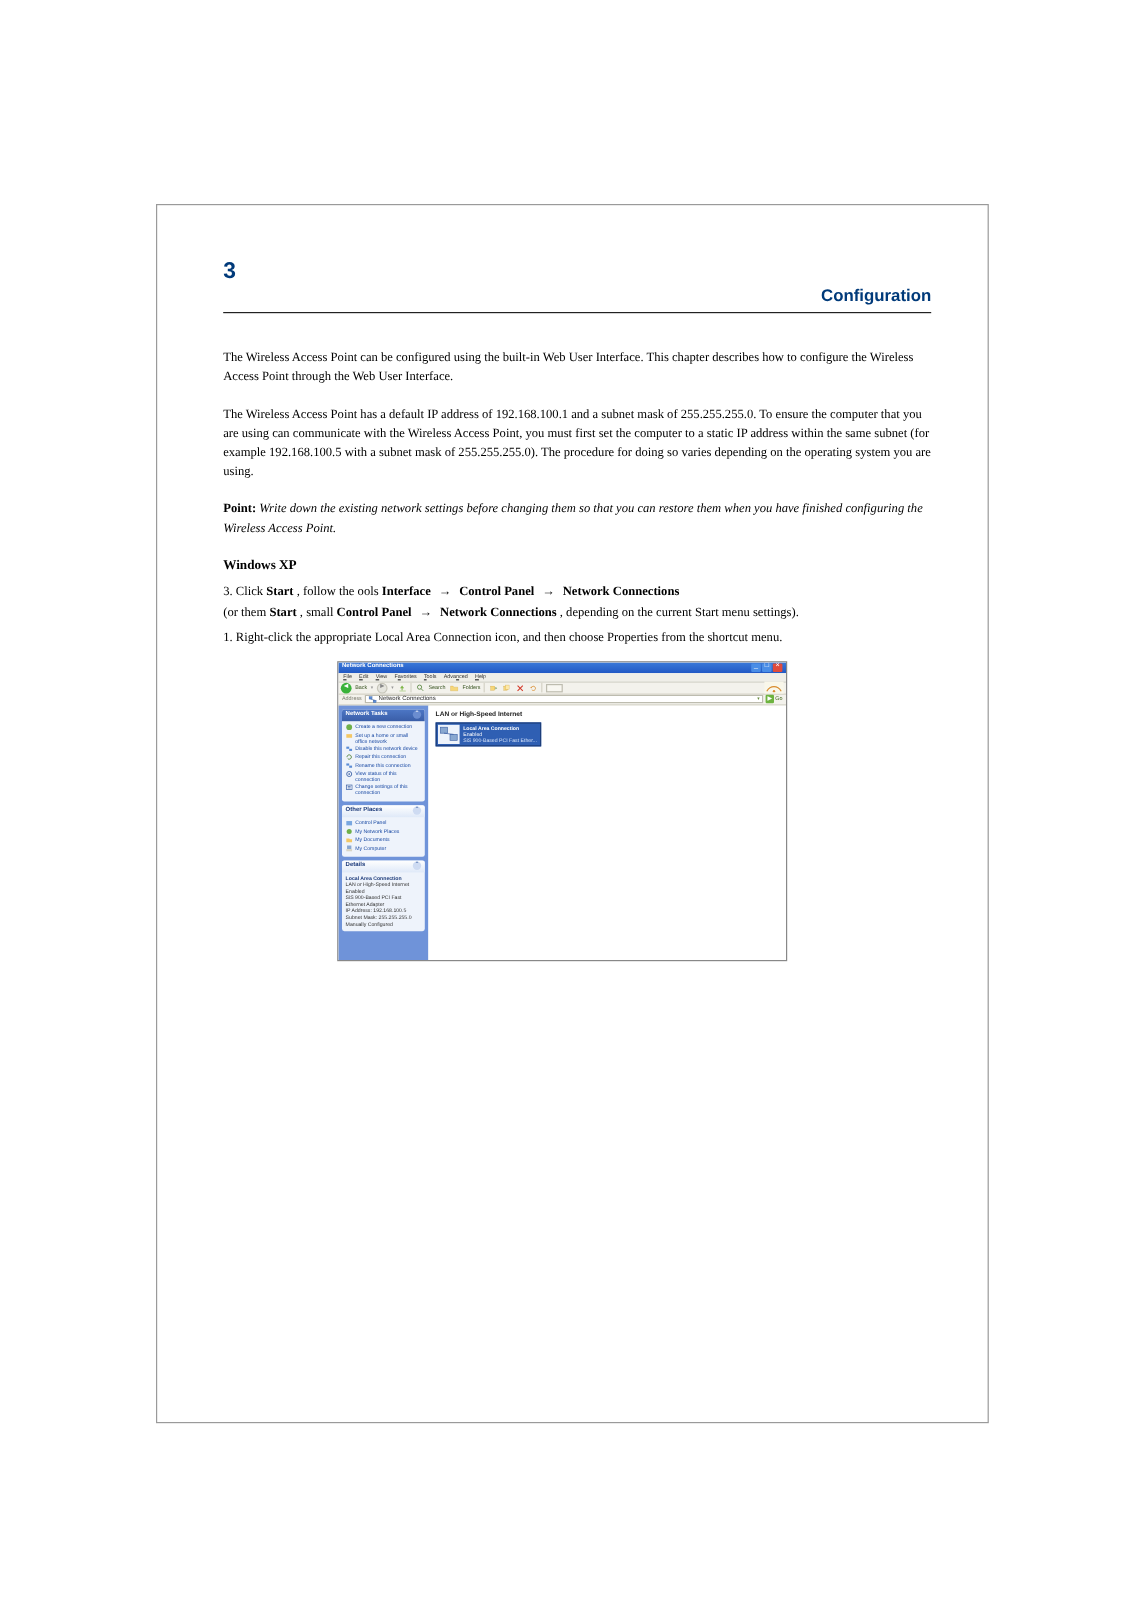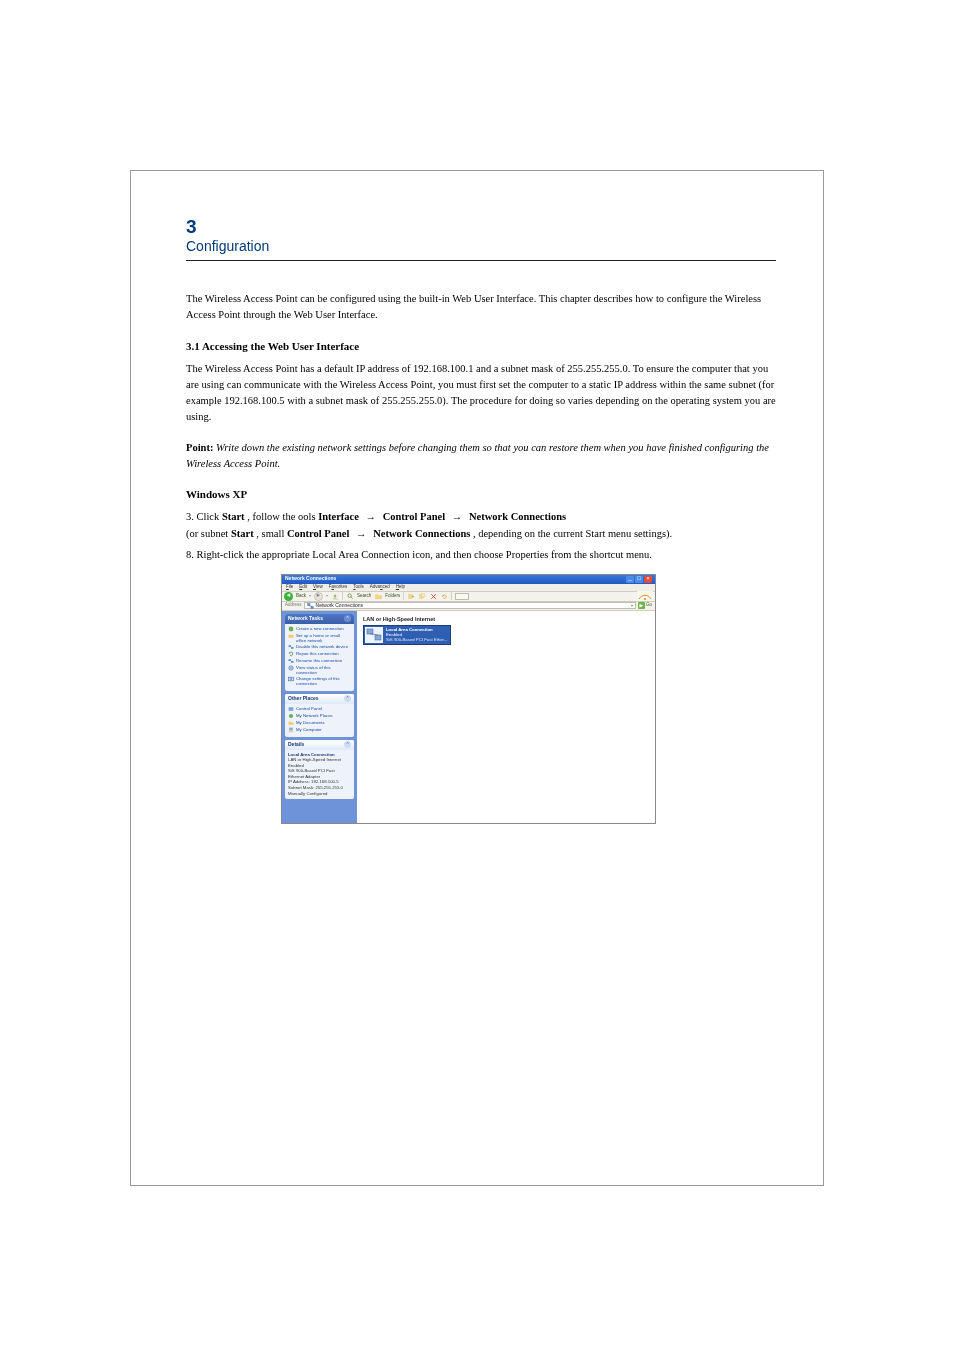--- a/index.html
+++ b/index.html
@@ -3,21 +3,21 @@
 <meta charset="utf-8">
 <style>
   * { box-sizing: border-box; margin: 0; padding: 0; }
   html, body { width: 954px; height: 1350px; background: #fff; font-family: "Times New Roman", Times, serif; color: #000; }
   .page-outer { width: 954px; height: 1350px; position: relative; }
   .page-frame { position: absolute; left: 130px; top: 170px; width: 694px; height: 1016px; border: 1px solid #9a9a9a; background: #fff; }
   .inner { position: absolute; left: 55px; top: 10px; width: 590px; }
   
   .heading { margin-top: 35px; }
   .chapter-num { font-family: Arial, Helvetica, sans-serif; font-size: 19px; font-weight: bold; color: #003a7a; }
-  .chapter-title { font-family: Arial, Helvetica, sans-serif; font-size: 14px; font-weight: normal; color: #003a7a; margin-bottom: 6px; }
+  .chapter-title { font-family: Arial, Helvetica, sans-serif; font-size: 14px; font-weight: bold; color: #003a7a; margin-bottom: 6px; text-align: right; }
   .hr { height: 1px; background: #222; margin-bottom: 30px; }
   .body { font-size: 10.5px; line-height: 1.55; }
   .body p { margin-bottom: 14px; }
   .subhead { font-weight: bold; font-size: 11px; margin-top: 10px; margin-bottom: 6px; }
   .note { font-style: italic; font-size: 10.5px; margin-bottom: 20px; }
   .note .bold { font-weight: bold; font-style: normal; }
   .list { margin-left: 0; }
   .list li { list-style: none; font-size: 10.5px; line-height: 1.6; margin-bottom: 4px; }
   .arrow { margin: 0 4px; }
   
@@ -78,45 +78,44 @@
   <div class="page-frame">
     <div class="inner">
       <div class="heading">
         <div class="chapter-num">3</div>
         <div class="chapter-title">Configuration</div>
         <div class="hr"></div>
       </div>
       <div class="body">
         <p>The Wireless Access Point can be configured using the built-in Web User Interface. This chapter describes how to configure the Wireless Access Point through the Web User Interface.</p>
 
-        <div class="subhead">3.1  Accessing the Web User Interface</div>
         <p>The Wireless Access Point has a default IP address of 192.168.100.1 and a subnet mask of 255.255.255.0. To ensure the computer that you are using can communicate with the Wireless Access Point, you must first set the computer to a static IP address within the same subnet (for example 192.168.100.5 with a subnet mask of 255.255.255.0). The procedure for doing so varies depending on the operating system you are using.</p>
         <p class="note"><span class="bold">Point:</span><span> Write down the existing network settings before changing them so that you can restore them when you have finished configuring the Wireless Access Point.</span></p>
 
         <div class="subhead">Windows XP</div>
         <ul class="list">
           <li>
             <span>3.   Click </span>
             <b>Start</b>
             <span>, follow the ools </span>
             <b>Interface</b>
             <span class="arrow">→</span>
             <b>Control Panel</b>
             <span class="arrow">→</span>
             <b>Network Connections</b>
             <br>
-            <span>(or subnet </span>
+            <span>(or them </span>
             <b>Start</b>
             <span>, small </span>
             <b>Control Panel</b>
             <span class="arrow">→</span>
             <b>Network Connections</b>
             <span>, depending on the current Start menu settings).</span>
           </li>
-          <li>8.   Right-click the appropriate Local Area Connection icon, and then choose Properties from the shortcut menu.</li>
+          <li>1.   Right-click the appropriate Local Area Connection icon, and then choose Properties from the shortcut menu.</li>
         </ul>
 
         <div class="shot">
           <div class="titlebar">
             <span class="ttl">Network Connections</span>
             <div class="wbtns">
               <div class="wb min">_</div>
               <div class="wb max">□</div>
               <div class="wb close">×</div>
             </div>

